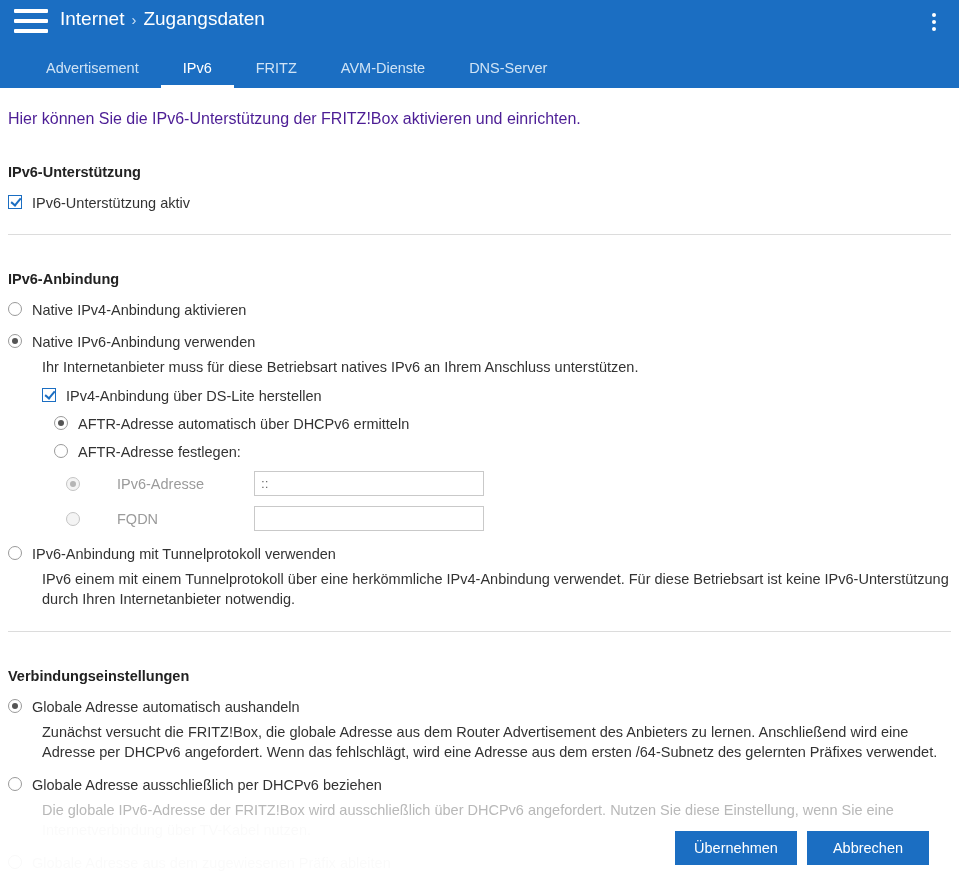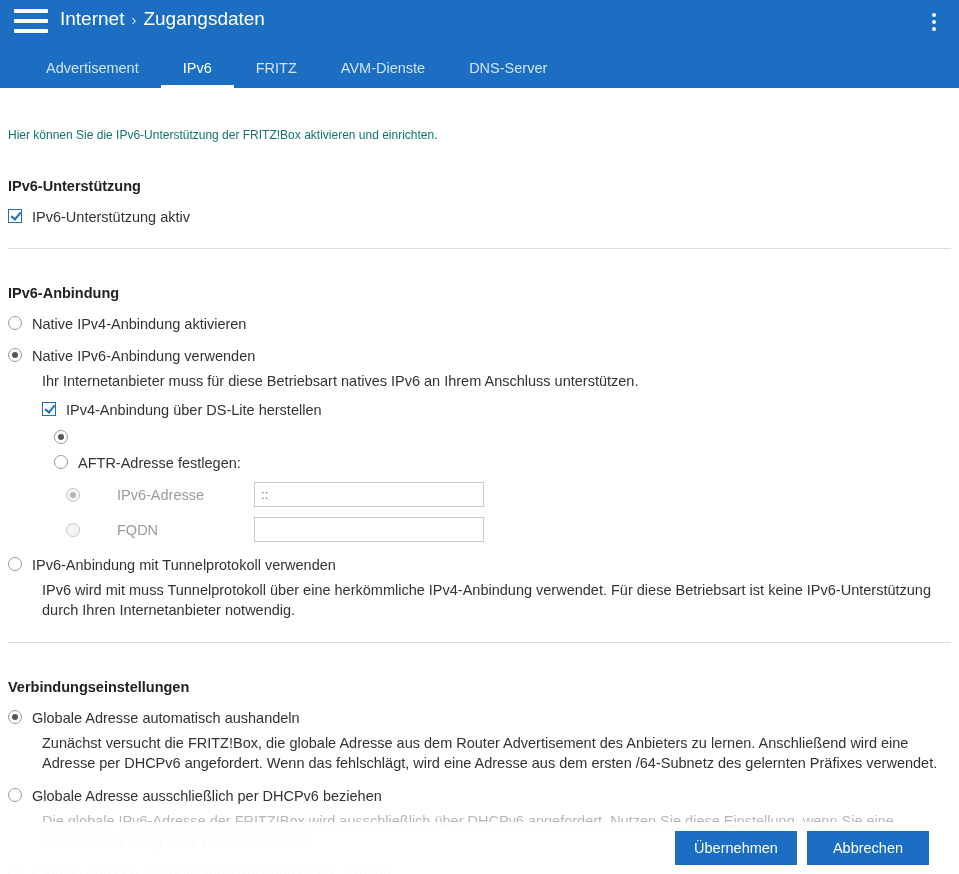--- a/index.html
+++ b/index.html
@@ -75,24 +75,23 @@
   .tab:first-child { margin-left: 24px; }
 
   
   .content {
     position: absolute;
     top: 88px; left: 0; right: 0; bottom: 0;
     overflow: hidden;
     padding: 0 8px;
   }
   .intro {
-    font-size: 12px;
-    color: #0f766e;
+    font-size: 16px;
+    color: #4c1d95;
     padding: 22px 0 0 0;
-    margin-top: 18px;
   }
   .section-title {
     font-size: 14.5px;
     font-weight: bold;
     color: #222;
     margin: 36px 0 0 0;
   }
   .hr {
     border: 0;
     border-top: 1px solid #dcdcdc;
@@ -247,20 +246,21 @@
 
     <div class="desc sub-desc">Ihr Internetanbieter muss für diese Betriebsart natives IPv6 an Ihrem Anschluss unterstützen.</div>
 
     <div class="row tight indent1">
       <span class="ctrl check checked blue"></span>
       <span class="lbl">IPv4-Anbindung über DS-Lite herstellen</span>
     </div>
 
     <div class="row tight indent2">
       <span class="ctrl radio checked"></span>
+      <span class="lbl">AFTR-Adresse automatisch über DHCPv6 ermitteln</span>
     </div>
 
     <div class="row tight indent2">
       <span class="ctrl radio"></span>
       <span class="lbl">AFTR-Adresse festlegen:</span>
     </div>
 
     <div class="field-row indent3">
       <span class="ctrl radio disabled checked"></span>
       <span class="field-label">IPv6-Adresse</span>
@@ -271,21 +271,21 @@
       <span class="ctrl radio disabled"></span>
       <span class="field-label">FQDN</span>
       <input class="txtinput" type="text" value="" style="">
     </div>
 
     <div class="row">
       <span class="ctrl radio"></span>
       <span class="lbl">IPv6-Anbindung mit Tunnelprotokoll verwenden</span>
     </div>
 
-    <div class="desc sub-desc">IPv6 wird mit muss Tunnelprotokoll über eine herkömmliche IPv4-Anbindung verwendet. Für diese Betriebsart ist keine IPv6-Unterstützung durch Ihren Internetanbieter notwendig.</div>
+    <div class="desc sub-desc">IPv6 einem mit einem Tunnelprotokoll über eine herkömmliche IPv4-Anbindung verwendet. Für diese Betriebsart ist keine IPv6-Unterstützung durch Ihren Internetanbieter notwendig.</div>
 
     <hr class="hr">
 
     <div class="section-title">Verbindungseinstellungen</div>
 
     <div class="row">
       <span class="ctrl radio checked"></span>
       <span class="lbl">Globale Adresse automatisch aushandeln</span>
     </div>
 

